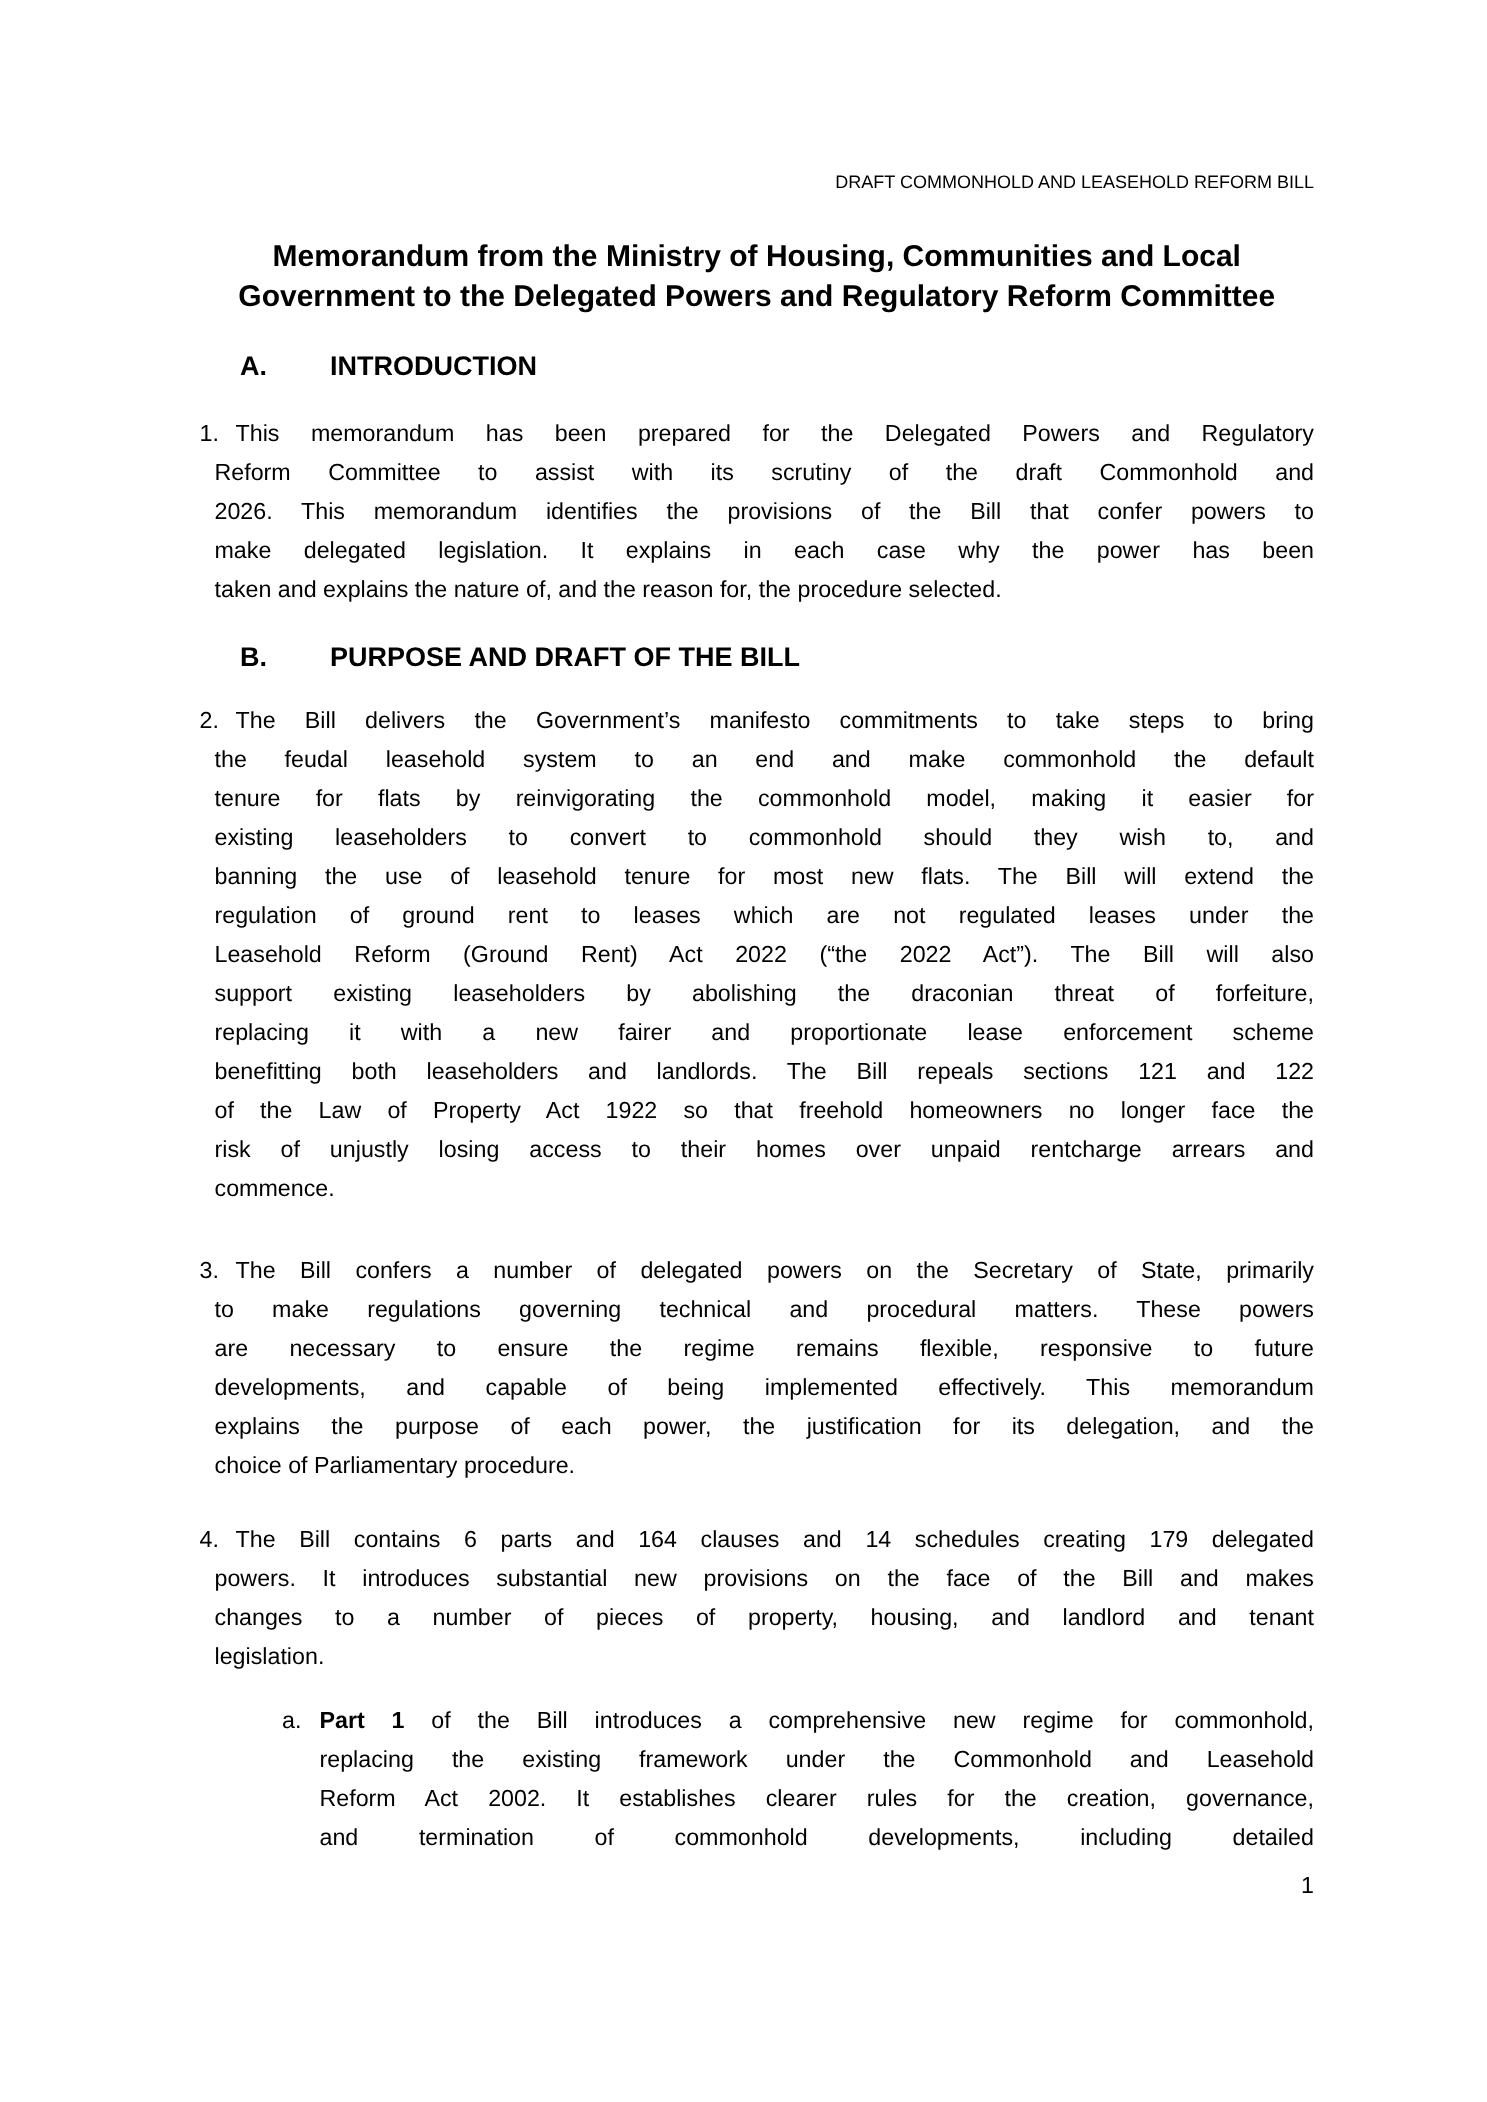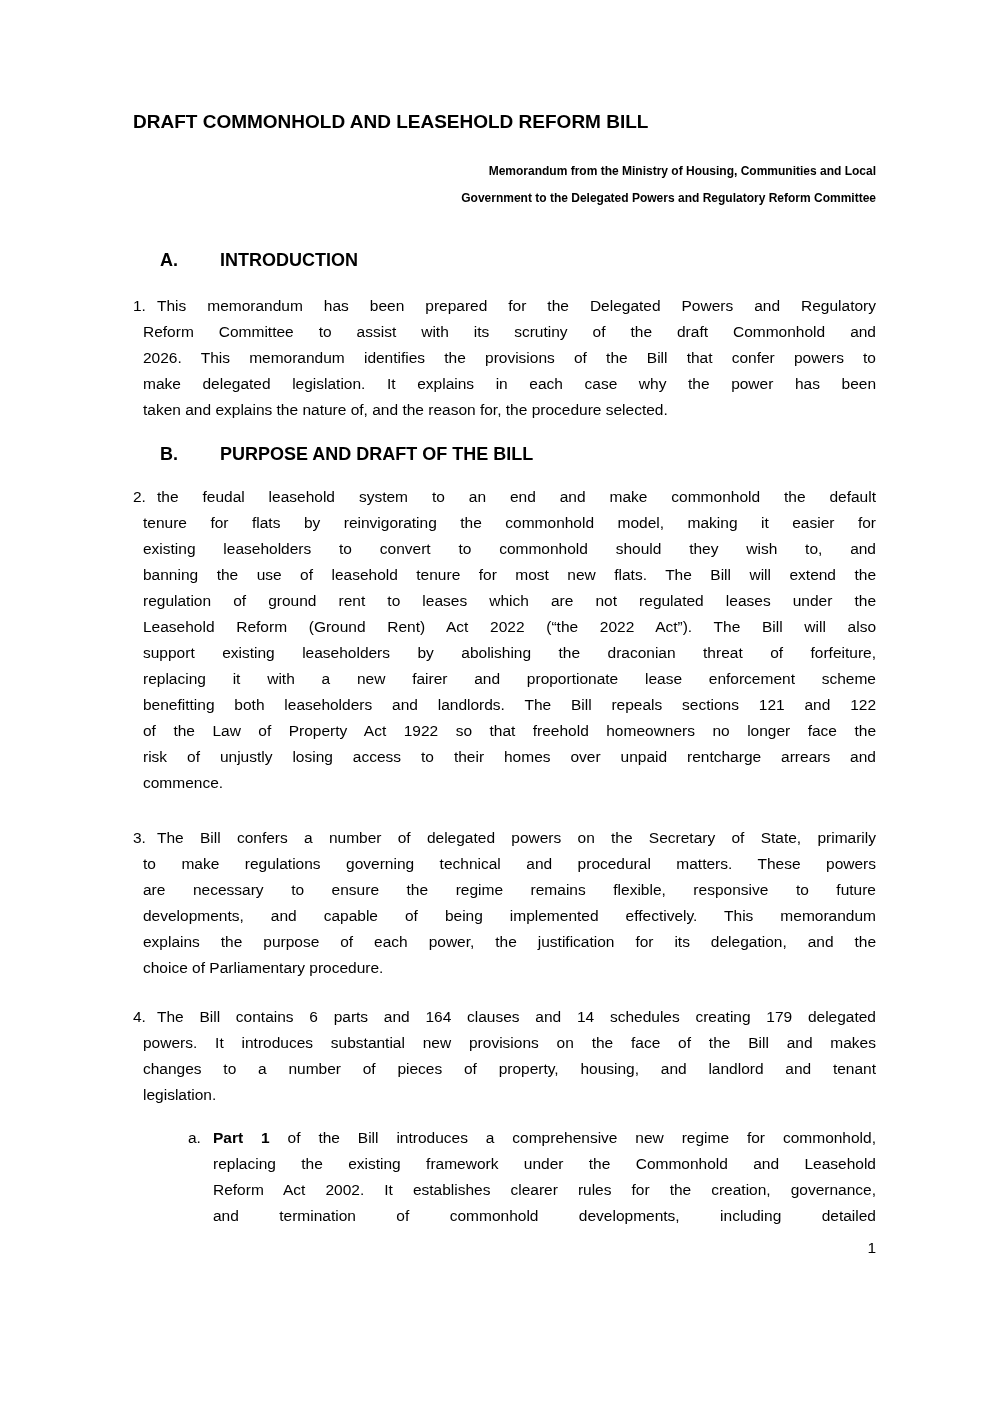--- a/index.html
+++ b/index.html
@@ -15,32 +15,32 @@
     overflow: hidden;
   }
   .content {
     position: absolute;
     left: 133px;
     top: 0;
     width: 743px;
     padding-top: 108px;
   }
   .doc-title {
-    font-size: 19px;
+    font-size: 12px;
     line-height: 27px;
-    font-weight: bold;
-    text-align: left;
+    font-weight: normal;
+    text-align: right;
     margin-bottom: 23px;
   }
   .doc-subtitle {
-    font-size: 12px;
+    font-size: 20px;
     line-height: 27px;
     font-weight: bold;
-    text-align: right;
-    margin-bottom: 35px;
+    text-align: center;
+    margin-bottom: 19px;
   }
   .heading {
     display: flex;
     font-size: 18px;
     line-height: 26px;
     font-weight: bold;
     margin-left: 27px;
     margin-bottom: 20px;
   }
   .heading .hlabel { width: 60px; flex: 0 0 60px; }
@@ -102,20 +102,21 @@
     </div>
 
     <div class="heading heading-b">
       <span class="hlabel">B.</span>
       <span>PURPOSE AND DRAFT OF THE BILL</span>
     </div>
 
     <div class="para p2">
       <span class="pnum">2.</span>
       <div class="plines">
+          <div class="jline">The Bill delivers the Government’s manifesto commitments to take steps to bring</div>
           <div class="jline">the feudal leasehold system to an end and make commonhold the default</div>
           <div class="jline">tenure for flats by reinvigorating the commonhold model, making it easier for</div>
           <div class="jline">existing leaseholders to convert to commonhold should they wish to, and</div>
           <div class="jline">banning the use of leasehold tenure for most new flats. The Bill will extend the</div>
           <div class="jline">regulation of ground rent to leases which are not regulated leases under the</div>
           <div class="jline">Leasehold Reform (Ground Rent) Act 2022 (“the 2022 Act”). The Bill will also</div>
           <div class="jline">support existing leaseholders by abolishing the draconian threat of forfeiture,</div>
           <div class="jline">replacing it with a new fairer and proportionate lease enforcement scheme</div>
           <div class="jline">benefitting both leaseholders and landlords. The Bill repeals sections 121 and 122</div>
           <div class="jline">of the Law of Property Act 1922 so that freehold homeowners no longer face the</div>

